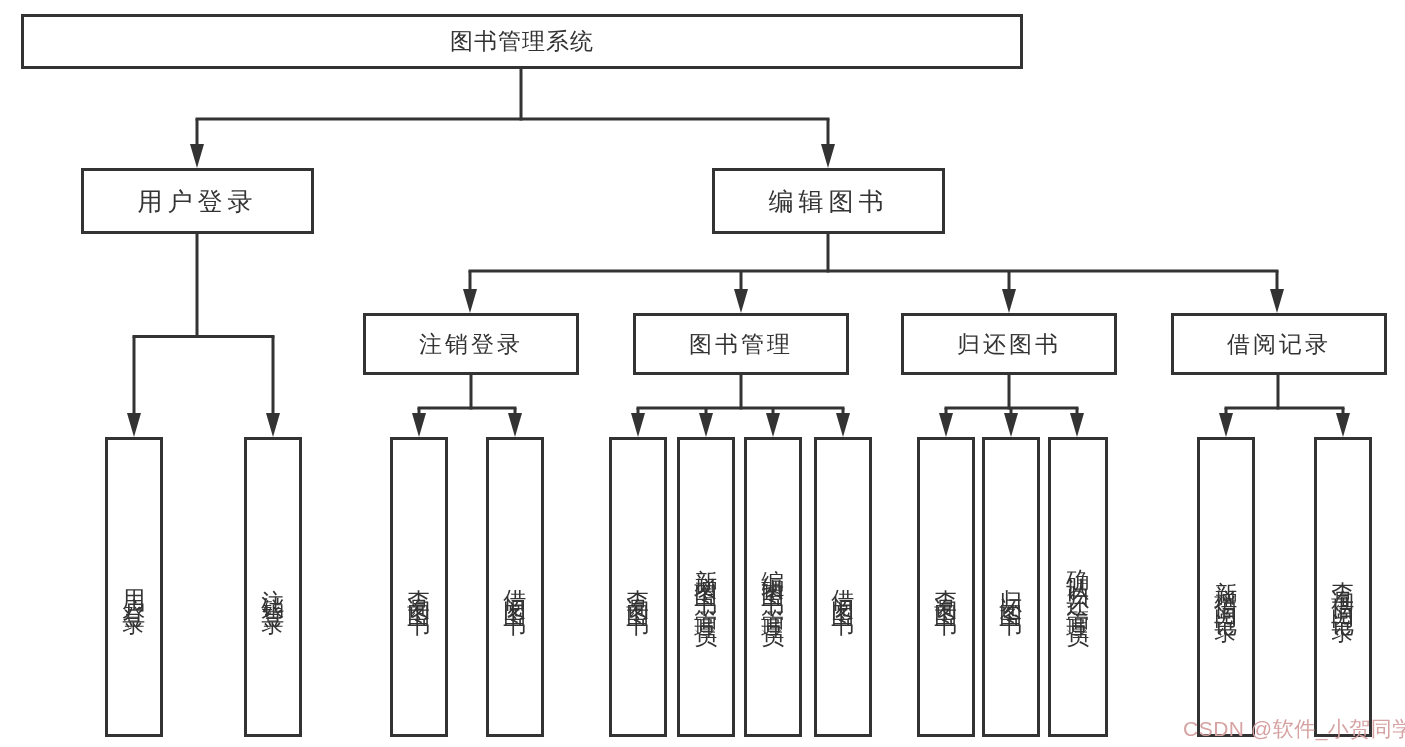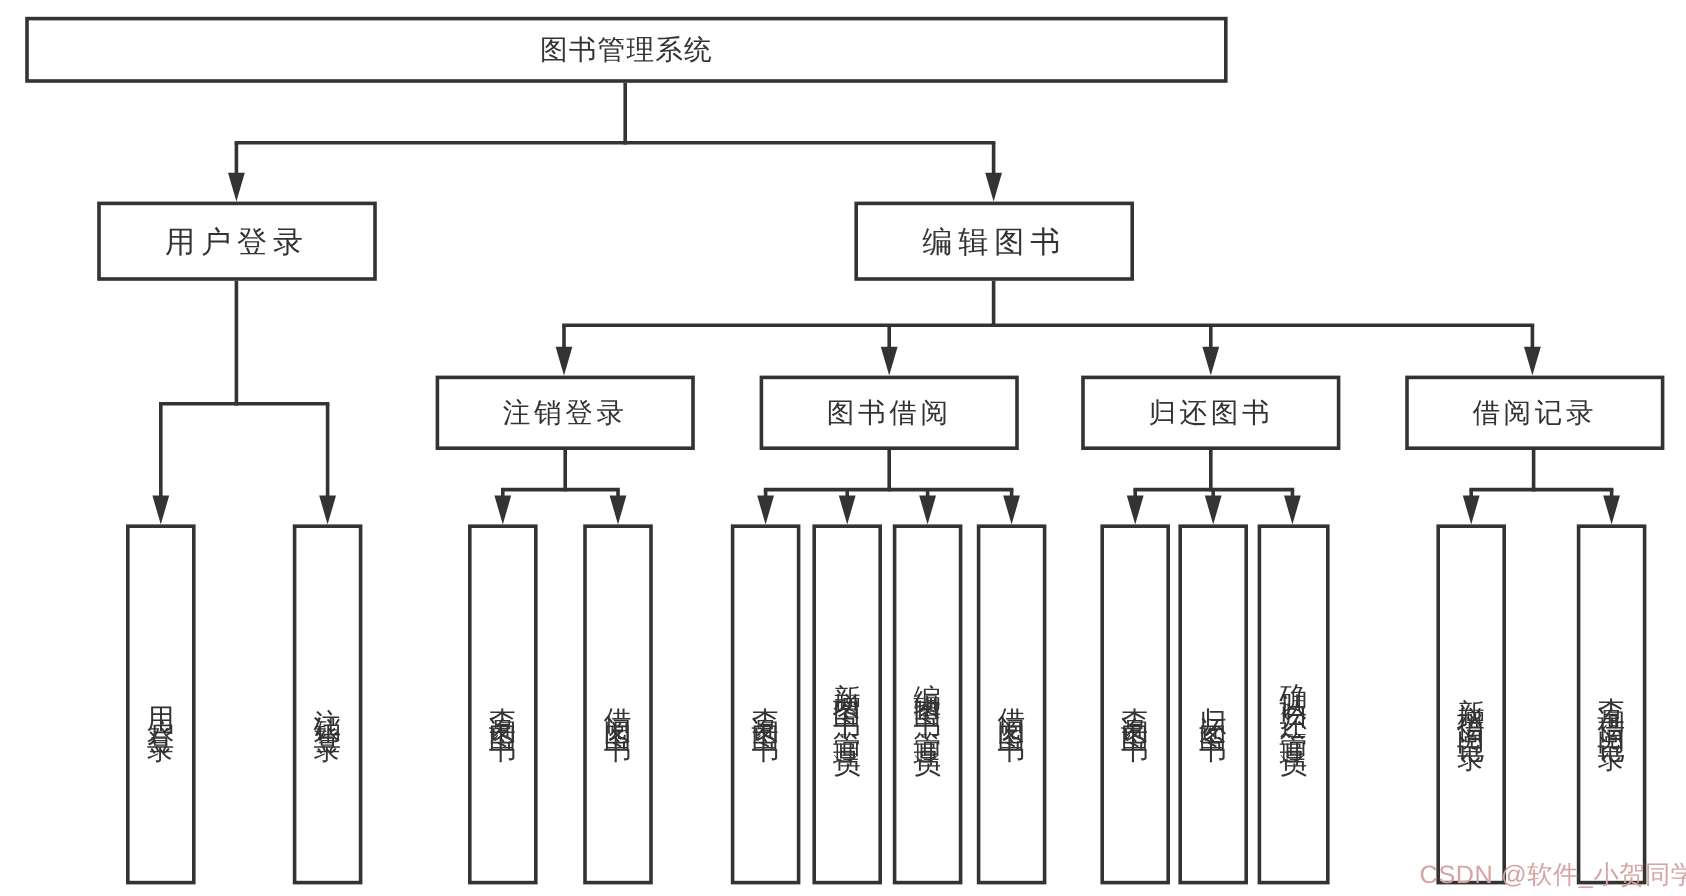--- a/index.html
+++ b/index.html
@@ -102,21 +102,21 @@
     <span>用户登录</span>
   </div>
   <div class="node t2" style="left:712px;top:168px;width:233px;height:66px">
     <span>编辑图书</span>
   </div>
 
   <div class="node t3" style="left:363px;top:313px;width:216px;height:62px">
     <span>注销登录</span>
   </div>
   <div class="node t3" style="left:633px;top:313px;width:216px;height:62px">
-    <span>图书借阅</span>
+    <span>图书管理</span>
   </div>
   <div class="node t3" style="left:901px;top:313px;width:216px;height:62px">
     <span>归还图书</span>
   </div>
   <div class="node t3" style="left:1171px;top:313px;width:216px;height:62px">
     <span>借阅记录</span>
   </div>
 
   <div class="vnode" style="left:105px;top:437px;width:58px;height:300px">
     <span class="vtext">用户登录</span>

